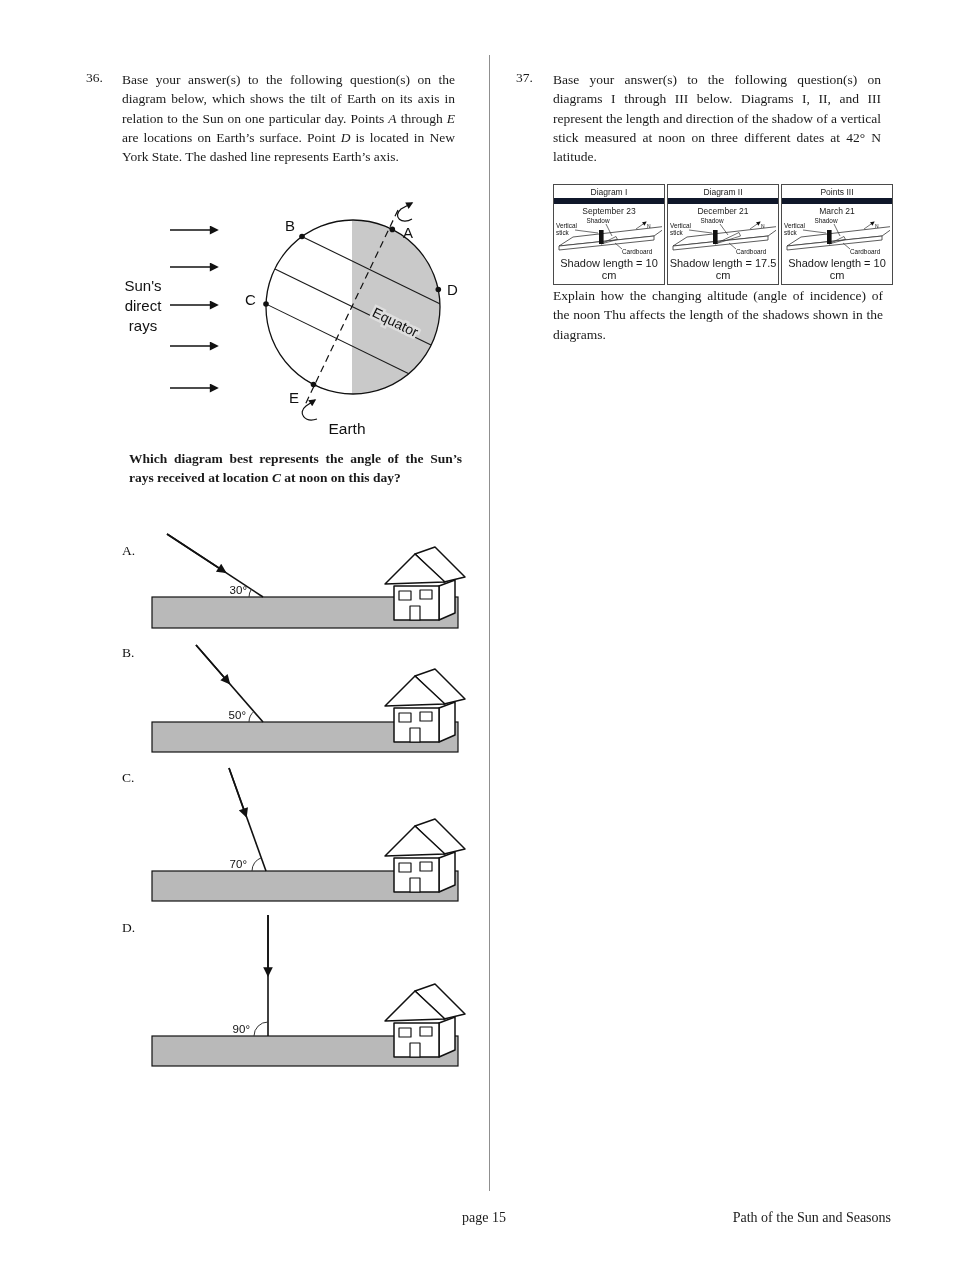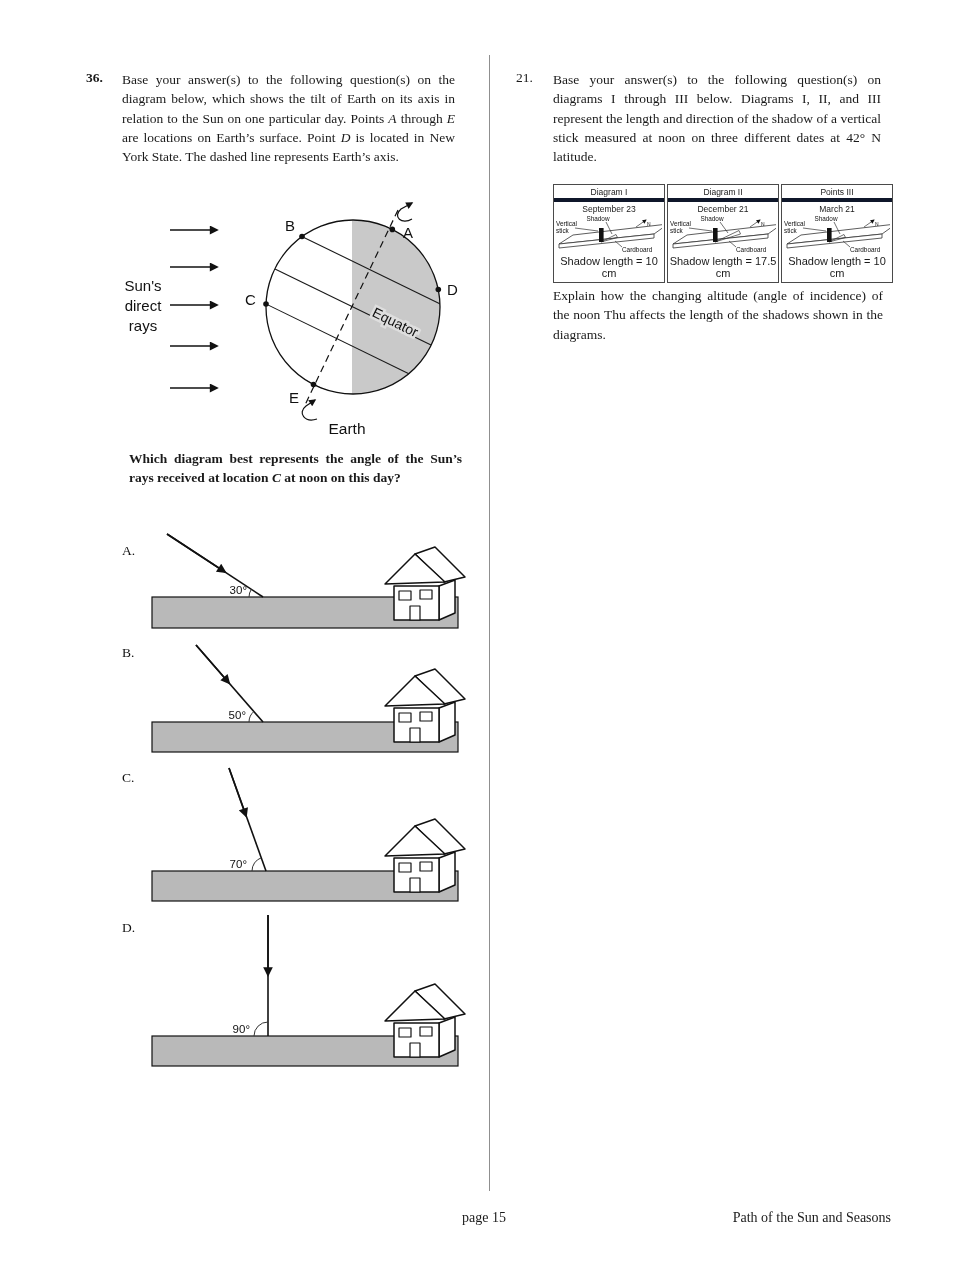--- a/index.html
+++ b/index.html
@@ -18,21 +18,21 @@
   .opt-letter{font-family:"Liberation Serif",serif;font-size:13.5px;}
   .angle-t{font-size:11.5px;}
   .ground{fill:#b9b9b9;stroke:#111;stroke-width:1.2;}
   .ray{stroke:#111;stroke-width:1.6;fill:none;}
   .thin{stroke:#111;stroke-width:1.2;fill:none;}
   .arc{stroke:#333;stroke-width:1;fill:none;}
   .lat{stroke:#1a1a1a;stroke-width:1.1;}
   .diagrams-row{display:flex;gap:2px;}
   .dbox{width:110px;border:1px solid #4a4a4a;background:#fff;}
   .dbox-title{font-family:"Liberation Sans",sans-serif;font-size:8.5px;text-align:center;
-              border-bottom:4px solid #0f172a;padding:2px 0 1px 0;}
+              border-bottom:6px solid #0f172a;padding:2px 0 1px 0;}
   .dbox-date{font-family:"Liberation Sans",sans-serif;font-size:8.5px;text-align:center;padding:2px 0 0 0;}
   .dbox-len{font-family:"Liberation Sans",sans-serif;font-size:11px;text-align:center;padding:1px 0 3px 0;}
   .dbox svg{position:static;display:block;overflow:hidden;}
   .mini-t{font-size:6.4px;}
   .mini-line{stroke:#333;stroke-width:0.7;fill:none;}
   .footer{font-size:14px;}
 </style>
 </head>
 <body>
 
@@ -52,21 +52,21 @@
           <rect x="43" y="46" width="12" height="9"></rect>
           <rect x="33" y="62" width="10" height="14"></rect>
         </g>
       </g>
     </symbol>
   </defs>
 </svg>
 
 <div class="abs divider" style="left:489px;top:55px;height:1136px;"></div>
 
-<div class="abs qnum" style="left:86px;top:70px;font-weight:bold;">36.</div>
+<div class="abs qnum" style="left:86px;top:70px;">36.</div>
 <div class="abs qtext" style="left:122px;top:70px;width:333px;"><span>Base your answer(s) to the following question(s) on the diagram below, which shows the tilt of Earth on its axis in relation to the Sun on one particular day.  Points </span><i>A</i><span> through </span><i>E</i><span> are locations on Earth’s surface.  Point </span><i>D</i><span> is located in New York State.  The dashed line represents Earth’s axis.</span></div>
 
 <svg style="left:105px;top:198px;" width="370" height="252" viewBox="0 0 370 252">
   <defs>
     <clipPath id="earthClip">
         <circle cx="248" cy="109" r="87"></circle>
       </clipPath>
   </defs>
 
   <g>
@@ -153,21 +153,21 @@
 <svg style="left:115px;top:905px;" width="352" height="166" viewBox="0 0 352 166">
   <text class="opt-letter" x="7" y="27">D.</text>
   <rect class="ground" x="37" y="131" width="306" height="30"></rect>
   <use href="#house" x="262" y="76"></use>
   <line class="ray" x1="153" y1="10" x2="153" y2="131"></line>
   <line class="ray" x1="153" y1="10" x2="153" y2="70" marker-end="url(#mArrow)"></line>
   <path class="arc" d="M 139,131 A 14,14 0 0 1 153,117"></path>
   <text class="angle-t" x="135" y="128" text-anchor="end">90°</text>
 </svg>
 
-<div class="abs qnum" style="left:516px;top:70px;">21.</div>
+<div class="abs qnum" style="left:516px;top:70px;">37.</div>
 <div class="abs qtext" style="left:553px;top:70px;width:328px;">Base your answer(s) to the following question(s) on diagrams I through III below.  Diagrams I, II, and III represent the length and direction of the shadow of a vertical stick measured at noon on three different dates at 42° N latitude.</div>
 
 <div class="abs diagrams-row" style="left:553px;top:184px;">
 
   <div class="dbox">
     <div class="dbox-title">Diagram I</div>
     <div class="dbox-date">September 23</div>
     <svg width="108" height="40" viewBox="0 0 108 40">
       <g fill="#fff" stroke="#333" stroke-width="0.8" stroke-linejoin="round">
         <polygon points="5,30 19,21 114,10 100,20"></polygon>

